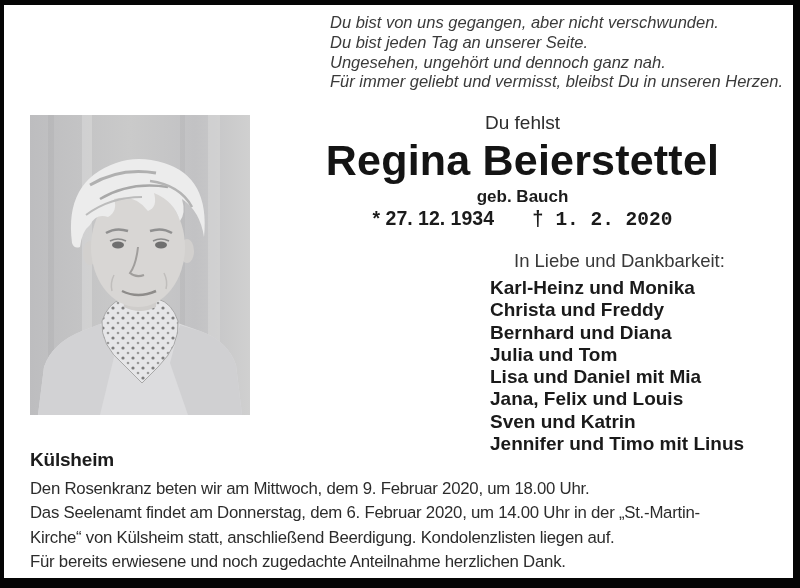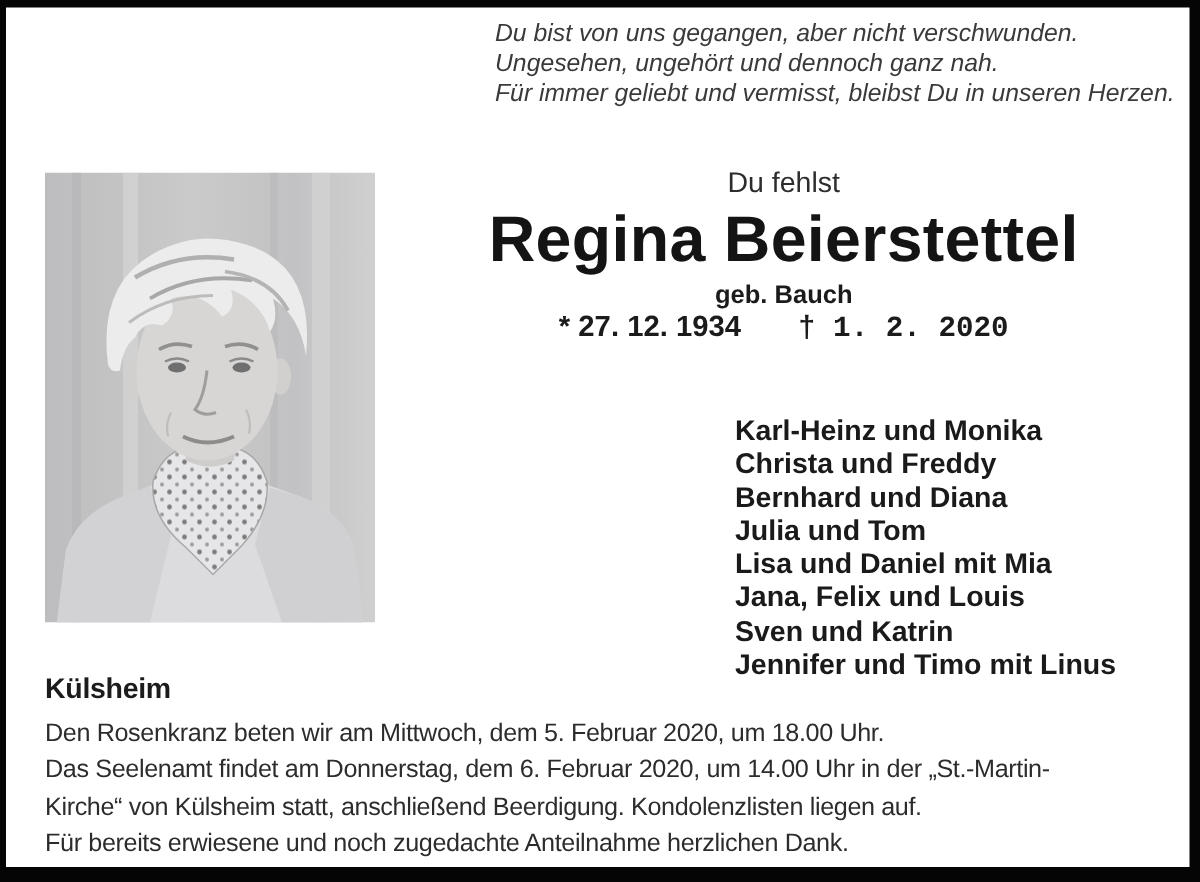--- a/index.html
+++ b/index.html
@@ -180,48 +180,50 @@
 
       <path d="M92,176 Q108,184 126,176" stroke="#8e8c8a" stroke-width="2.5" fill="none"></path>
 
       <path d="M84,160 Q80,168 82,176" stroke="#c0bebc" stroke-width="1.5" fill="none"></path>
       <path d="M134,158 Q138,166 136,174" stroke="#c0bebc" stroke-width="1.5" fill="none"></path>
     </svg>
   </div>
 
   <div class="poem">
     <div>Du bist von uns gegangen, aber nicht verschwunden.</div>
+    <div>Du bist jeden Tag an unserer Seite.</div>
     <div>Ungesehen, ungehört und dennoch ganz nah.</div>
     <div>Für immer geliebt und vermisst, bleibst Du in unseren Herzen.</div>
   </div>
 
   <div class="center-col du-fehlst">Du fehlst</div>
 
   <div class="center-col deceased-name">Regina Beierstettel</div>
 
   <div class="center-col maiden">geb. Bauch</div>
 
   <div class="center-col dates">
     <span class="birth">* 27. 12. 1934</span><span class="death">† 1. 2. 2020</span>
   </div>
 
+  <div class="gratitude">In Liebe und Dankbarkeit:</div>
 
   <div class="mourners">
     <div>Karl-Heinz und Monika</div>
     <div>Christa und Freddy</div>
     <div>Bernhard und Diana</div>
     <div>Julia und Tom</div>
     <div>Lisa und Daniel mit Mia</div>
     <div>Jana, Felix und Louis</div>
     <div>Sven und Katrin</div>
     <div>Jennifer und Timo mit Linus</div>
   </div>
 
   <div class="place">Külsheim</div>
 
   <div class="service">
-    <div>Den Rosenkranz beten wir am Mittwoch, dem 5. Februar 2020, um 18.00 Uhr.</div>
+    <div>Den Rosenkranz beten wir am Mittwoch, dem 9. Februar 2020, um 18.00 Uhr.</div>
     <div>Das Seelenamt findet am Donnerstag, dem 6. Februar 2020, um 14.00 Uhr in der „St.-Martin-</div>
     <div>Kirche“ von Külsheim statt, anschließend Beerdigung. Kondolenzlisten liegen auf.</div>
     <div>Für bereits erwiesene und noch zugedachte Anteilnahme herzlichen Dank.</div>
   </div>
 
 </div>
 
 </body></html>

